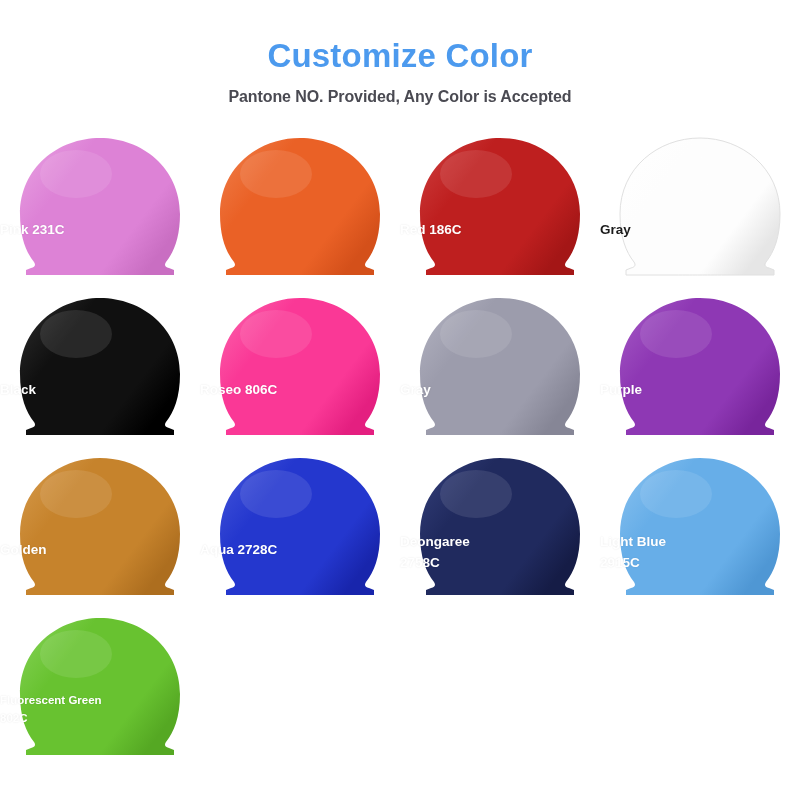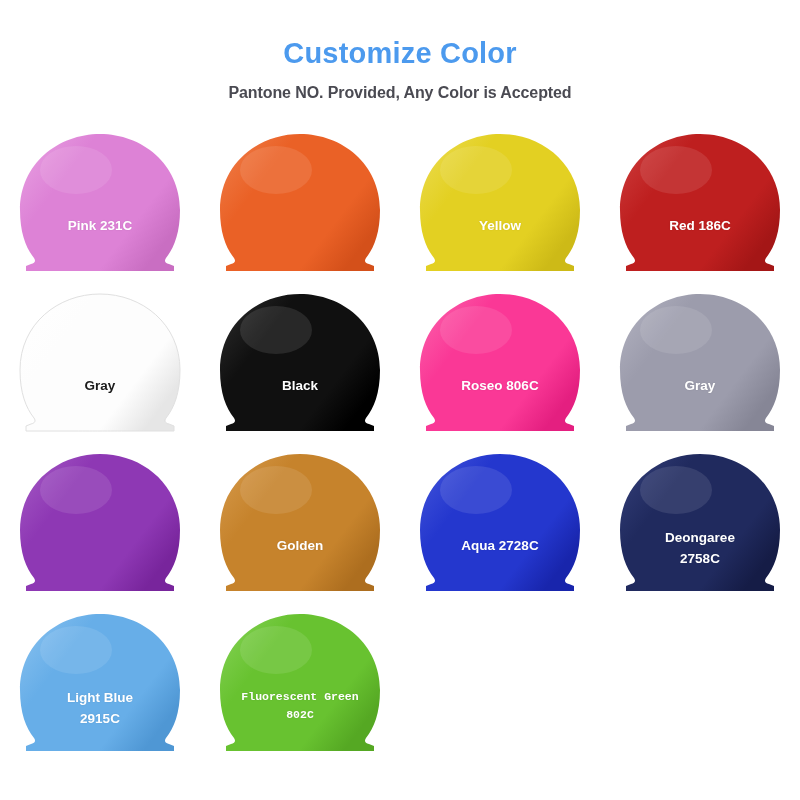--- a/index.html
+++ b/index.html
@@ -20,21 +20,21 @@
     height: 800px;
     box-sizing: border-box;
   }
 
   
   .header {
     padding-top: 38px;
     text-align: center;
   }
   .title {
-    font-size: 29px;
+    font-size: 33px;
     font-weight: bold;
     color: #4c9aee;
     letter-spacing: 0.2px;
     line-height: 1.1;
     margin: 0;
   }
   .subtitle {
     margin: 14px 0 0 0;
     font-size: 16px;
     font-weight: bold;
@@ -66,38 +66,36 @@
   .cap-svg {
     display: block;
     width: 172px;
     height: 148px;
   }
   .cap-label {
     position: absolute;
     left: 0;
     width: 100%;
     top: 92px;
-    text-align: center;
     font-size: 13.5px;
     font-weight: bold;
     line-height: 1.55;
     color: #ffffff;
     pointer-events: none;
     text-shadow: 0 0 2px rgba(0,0,0,0.10);
   }
   .cap-label.dark {
     color: #1b1b1b;
     text-shadow: none;
   }
   .cap-label.two-line {
     top: 84px;
   }
   .cap-label.small {
     font-size: 11.5px;
-    font-family: Liberation Mono, monospace;
   }
   .cap-label .line2 {
     display: block;
   }
 </style>
 </head>
 <body>
 
 <div class="page">
 
@@ -137,37 +135,20 @@
             </defs>
             <path d="M86 4 C128 4 166 34 166 80 C166 103 160 118 152 128 C150 131 151 133 155 134 L160 136 L160 141 L112 141 C100 141 92 141 86 141 C80 141 72 141 60 141 L12 141 L12 136 L17 134 C21 133 22 131 20 128 C12 118 6 103 6 80 C6 34 44 4 86 4 Z" fill="url(#grad1)"></path>
             <ellipse cx="62" cy="40" rx="36" ry="24" fill="#ffffff" opacity="0.10"></ellipse>
           </svg>
         </div>
       </div>
       <div class="swatch">
         <div class="cap-wrap">
           <svg class="cap-svg" viewBox="0 0 172 148">
             <defs>
-              <linearGradient id="grad2" x1="0" y1="0" x2="1" y2="0.65">
-                <stop offset="0" stop-color="#ecdd55"></stop>
-                <stop offset="0.34" stop-color="#e3d022"></stop>
-                <stop offset="0.8" stop-color="#e3d022"></stop>
-                <stop offset="1" stop-color="#cdba17"></stop>
-              </linearGradient>
-            </defs>
-            <path d="M86 4 C128 4 166 34 166 80 C166 103 160 118 152 128 C150 131 151 133 155 134 L160 136 L160 141 L112 141 C100 141 92 141 86 141 C80 141 72 141 60 141 L12 141 L12 136 L17 134 C21 133 22 131 20 128 C12 118 6 103 6 80 C6 34 44 4 86 4 Z" fill="url(#grad2)"></path>
-            <ellipse cx="62" cy="40" rx="36" ry="24" fill="#ffffff" opacity="0.10"></ellipse>
-          </svg>
-        </div>
-        <div class="cap-label"><span>Yellow</span></div>
-      </div>
-      <div class="swatch">
-        <div class="cap-wrap">
-          <svg class="cap-svg" viewBox="0 0 172 148">
-            <defs>
               <linearGradient id="grad3" x1="0" y1="0" x2="1" y2="0.65">
                 <stop offset="0" stop-color="#cf4040"></stop>
                 <stop offset="0.34" stop-color="#be1f1f"></stop>
                 <stop offset="0.8" stop-color="#be1f1f"></stop>
                 <stop offset="1" stop-color="#a41616"></stop>
               </linearGradient>
             </defs>
             <path d="M86 4 C128 4 166 34 166 80 C166 103 160 118 152 128 C150 131 151 133 155 134 L160 136 L160 141 L112 141 C100 141 92 141 86 141 C80 141 72 141 60 141 L12 141 L12 136 L17 134 C21 133 22 131 20 128 C12 118 6 103 6 80 C6 34 44 4 86 4 Z" fill="url(#grad3)"></path>
             <ellipse cx="62" cy="40" rx="36" ry="24" fill="#ffffff" opacity="0.10"></ellipse>
           </svg>
@@ -250,20 +231,21 @@
                 <stop offset="0" stop-color="#a65cc6"></stop>
                 <stop offset="0.34" stop-color="#8e38b4"></stop>
                 <stop offset="0.8" stop-color="#8e38b4"></stop>
                 <stop offset="1" stop-color="#78259c"></stop>
               </linearGradient>
             </defs>
             <path d="M86 4 C128 4 166 34 166 80 C166 103 160 118 152 128 C150 131 151 133 155 134 L160 136 L160 141 L112 141 C100 141 92 141 86 141 C80 141 72 141 60 141 L12 141 L12 136 L17 134 C21 133 22 131 20 128 C12 118 6 103 6 80 C6 34 44 4 86 4 Z" fill="url(#grad8)"></path>
             <ellipse cx="62" cy="40" rx="36" ry="24" fill="#ffffff" opacity="0.10"></ellipse>
           </svg>
         </div>
+        <div class="cap-label"><span>Purple</span></div>
       </div>
       <div class="swatch">
         <div class="cap-wrap">
           <svg class="cap-svg" viewBox="0 0 172 148">
             <defs>
               <linearGradient id="grad9" x1="0" y1="0" x2="1" y2="0.65">
                 <stop offset="0" stop-color="#d79c4e"></stop>
                 <stop offset="0.34" stop-color="#c6832c"></stop>
                 <stop offset="0.8" stop-color="#c6832c"></stop>
                 <stop offset="1" stop-color="#ad6e1f"></stop>

